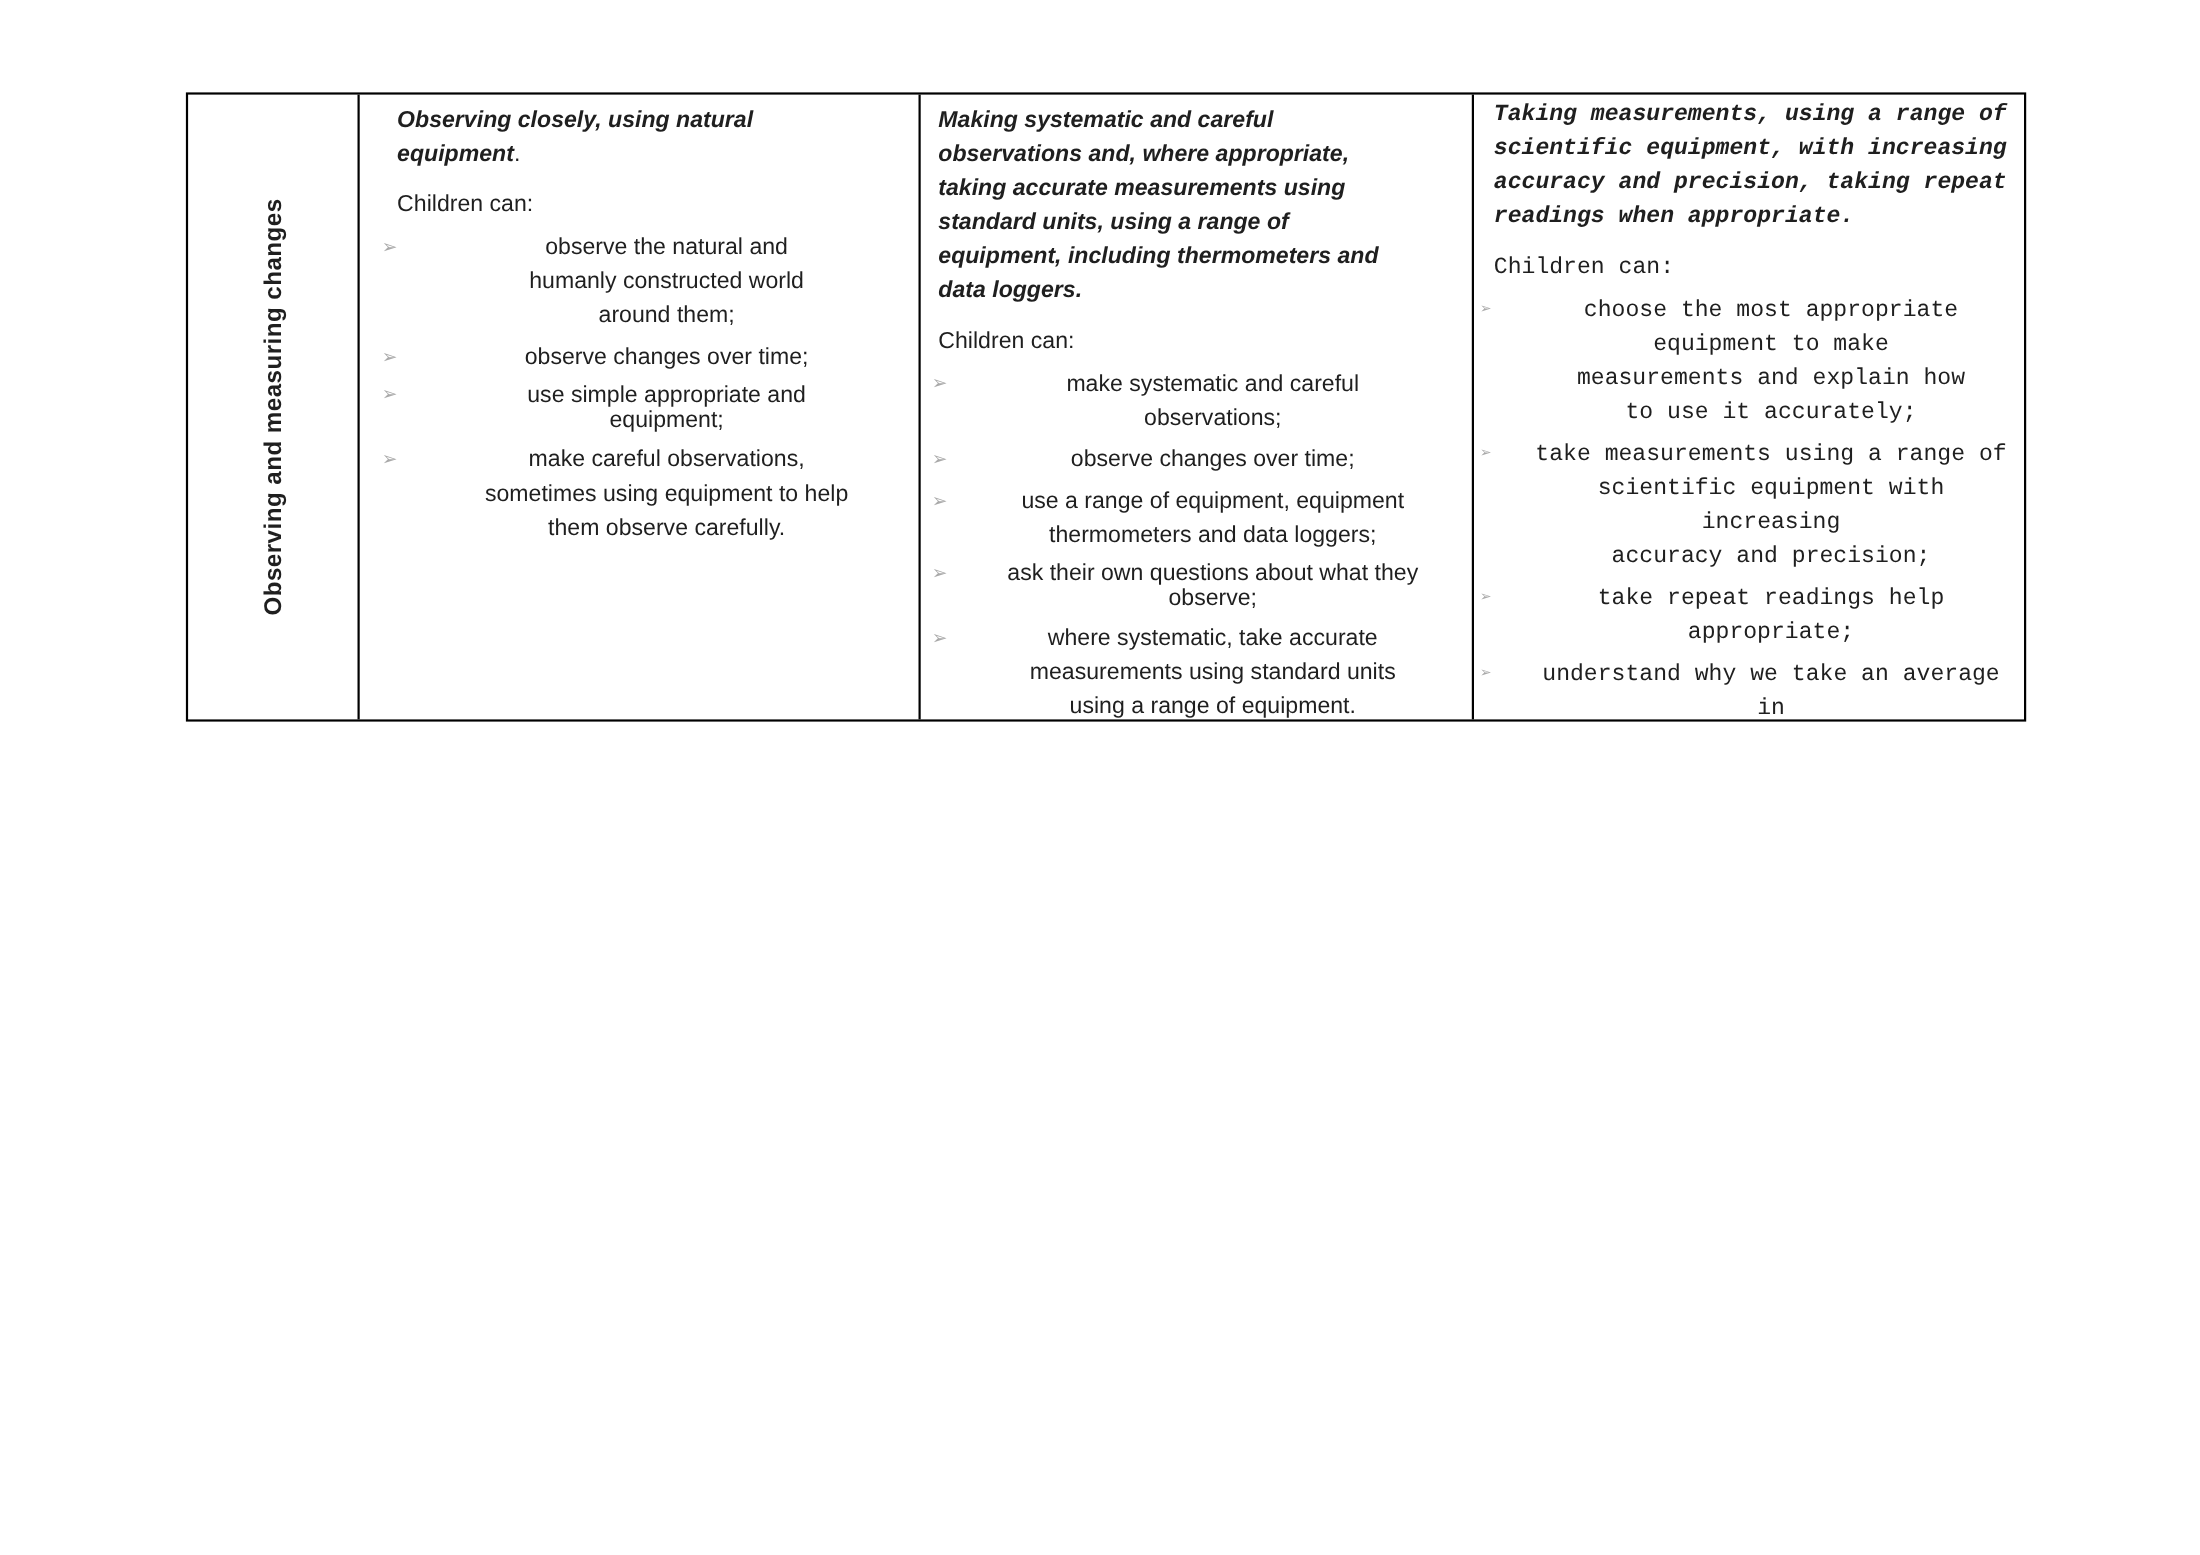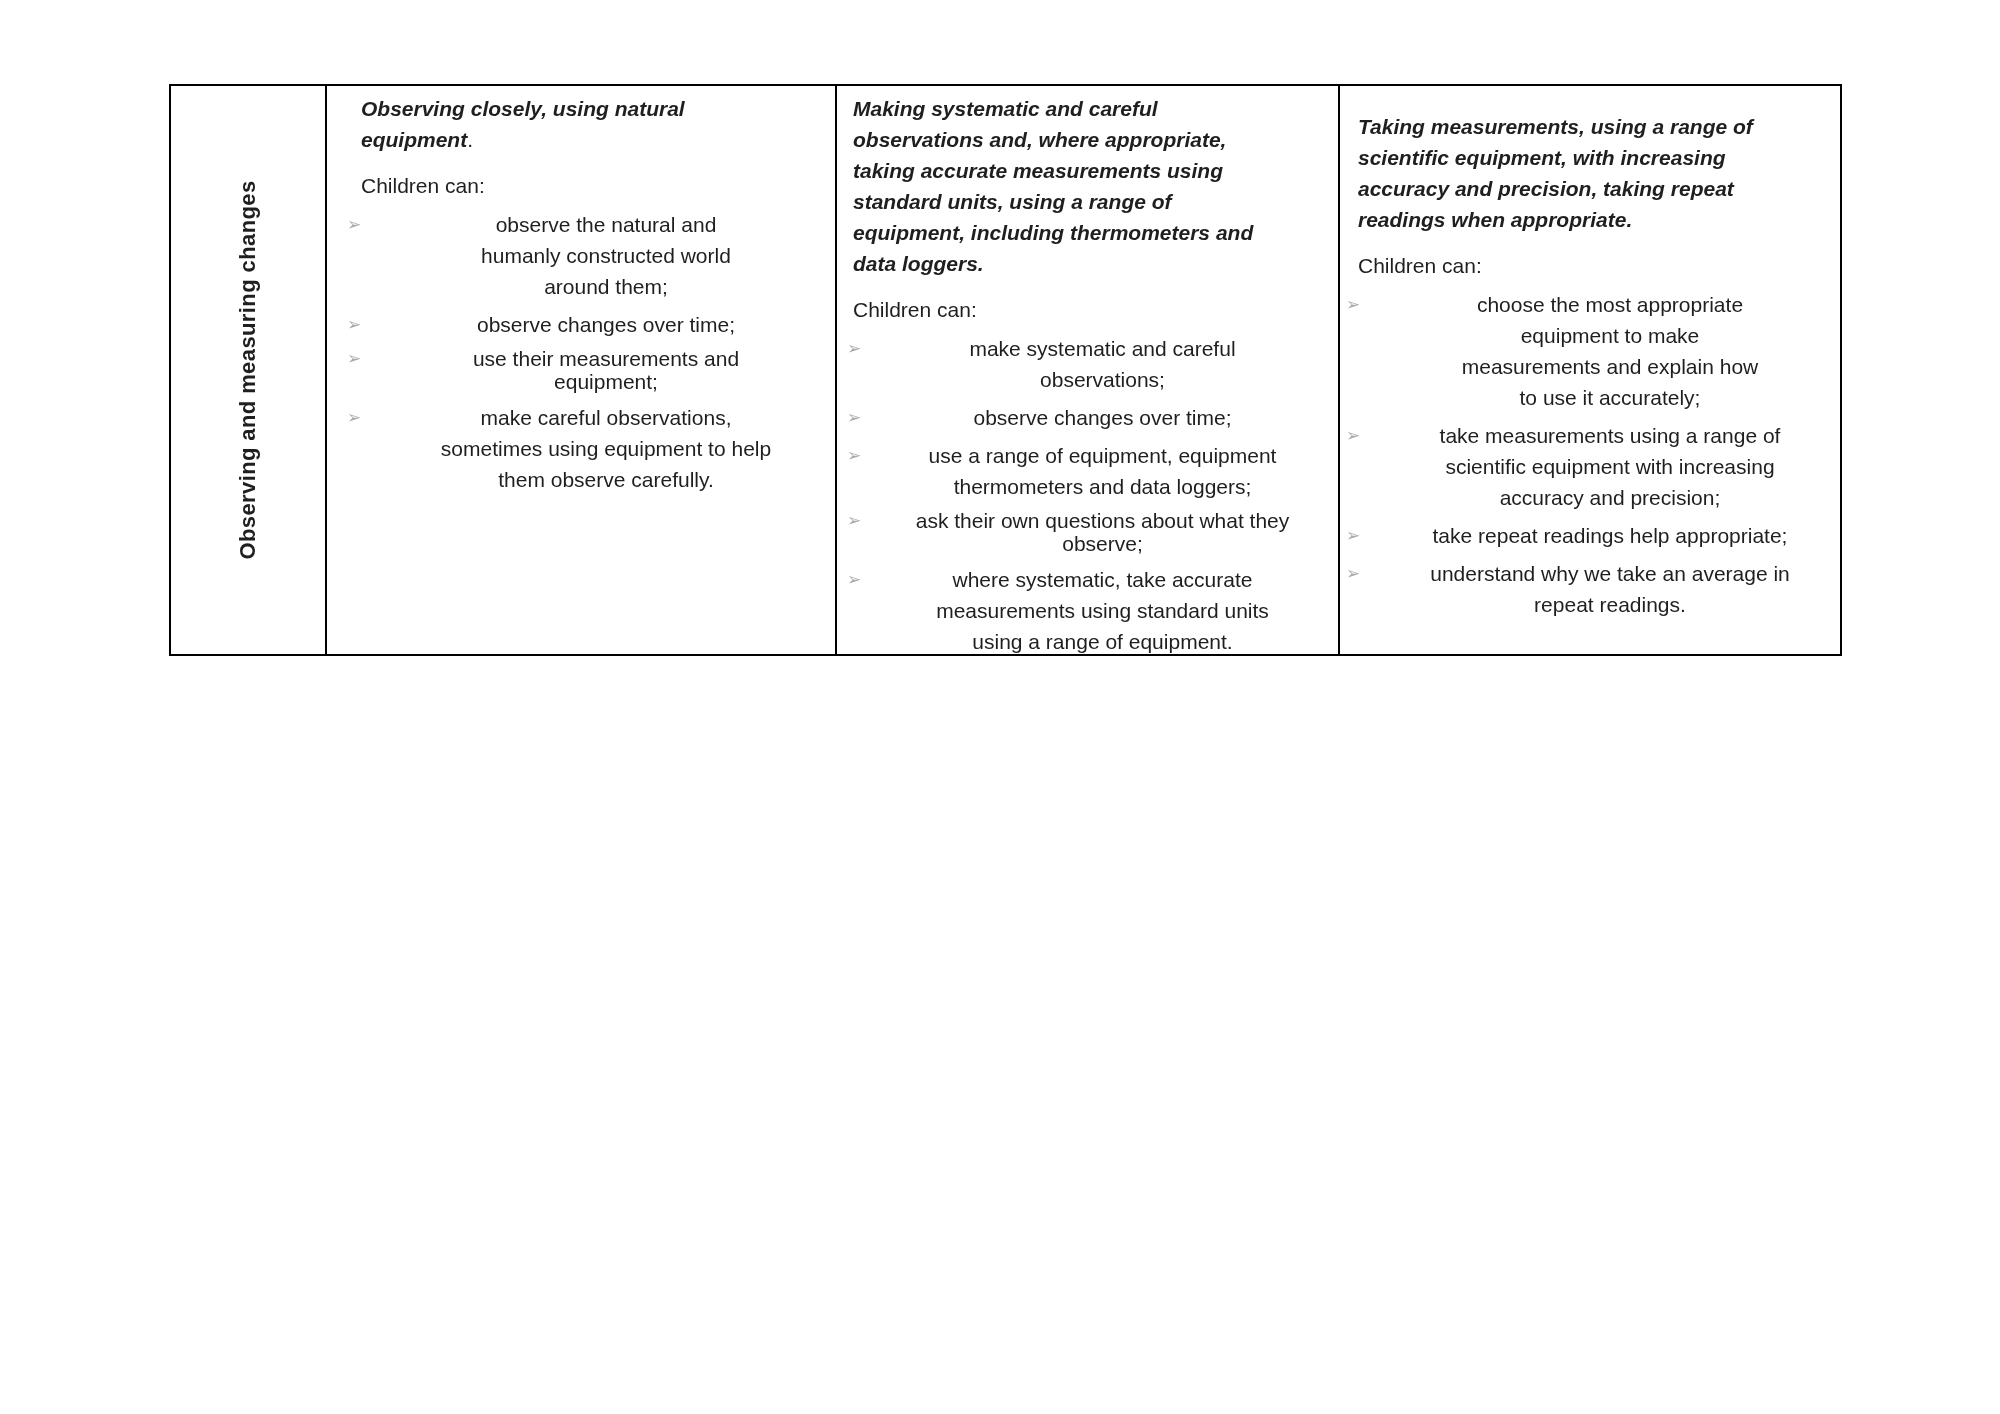--- a/index.html
+++ b/index.html
@@ -34,21 +34,21 @@
   .row-label{
     position:absolute; top:50%; left:50%;
     transform:translate(-50%,-50%) rotate(-90deg);
     transform-origin:center;
     white-space:nowrap;
     font-weight:bold; font-size:22px; letter-spacing:0.4px;
   }
   .col{ font-size:21px; line-height:31px; }
   .col-1{ width:510px; padding:7px 14px 0 34px; }
   .col-2{ width:503px; padding:7px 20px 0 16px; }
-  .col-3{ width:502px; padding:25px 8px 0 18px; }
+  .col-3{ width:502px; padding:3px 8px 0 18px;font-family:Liberation Mono, monospace; }
   .cell-title{
     margin:0 0 15px 0;
     font-weight:bold; font-style:italic;
     white-space:pre-line;
   }
   .title-tail{ font-weight:normal; font-style:normal; }
   .intro{ margin:0 0 8px 0; }
   ul.items{ list-style:none; margin:0; padding:0; }
   .col-1 ul.items{ margin-left:-14px; }
   .col-2 ul.items{ margin-left:-6px; }
@@ -87,21 +87,21 @@
         <span class="item-text">observe the natural and
 humanly constructed world
 around them;</span>
       </li>
       <li>
         <span class="arrow">➢</span>
         <span class="item-text">observe changes over time;</span>
       </li>
       <li class="tight">
         <span class="arrow">➢</span>
-        <span class="item-text">use their measurements and
+        <span class="item-text">use simple appropriate and
 equipment;</span>
       </li>
       <li>
         <span class="arrow">➢</span>
         <span class="item-text">make careful observations,
 sometimes using equipment to help
 them observe carefully.</span>
       </li>
     </ul>
   </div>

